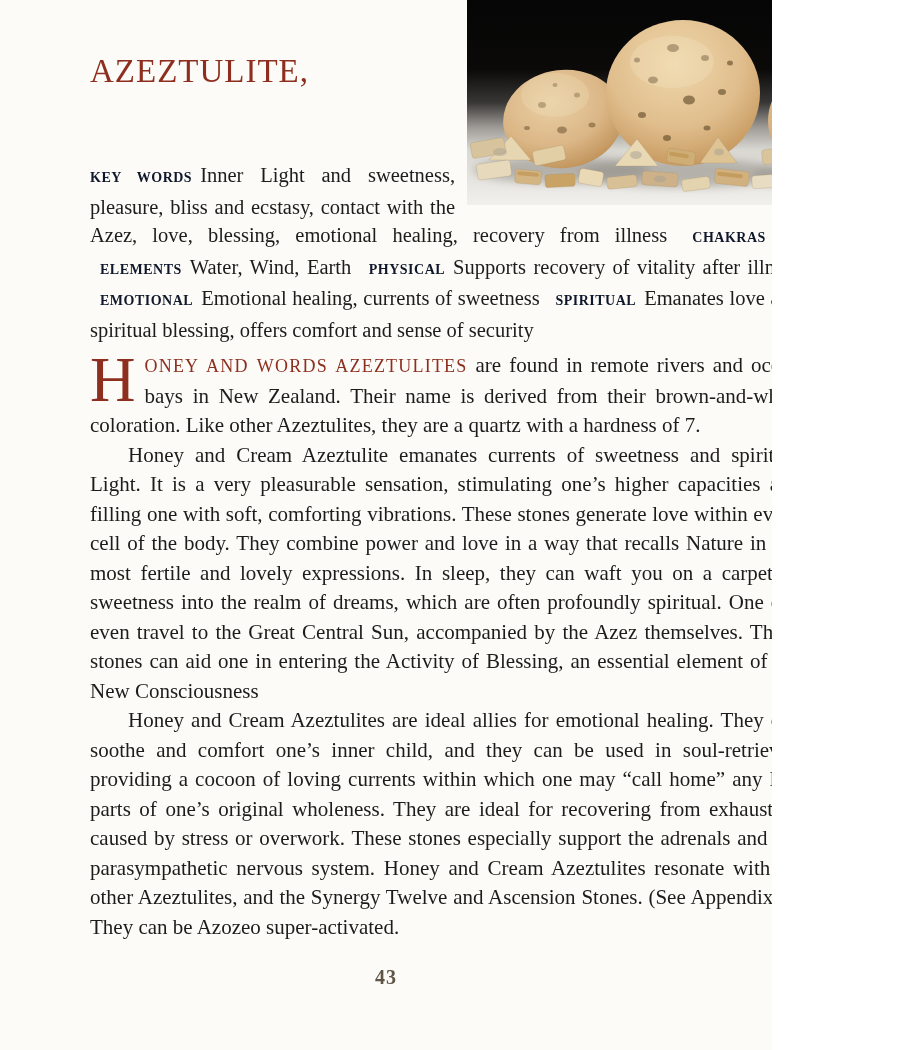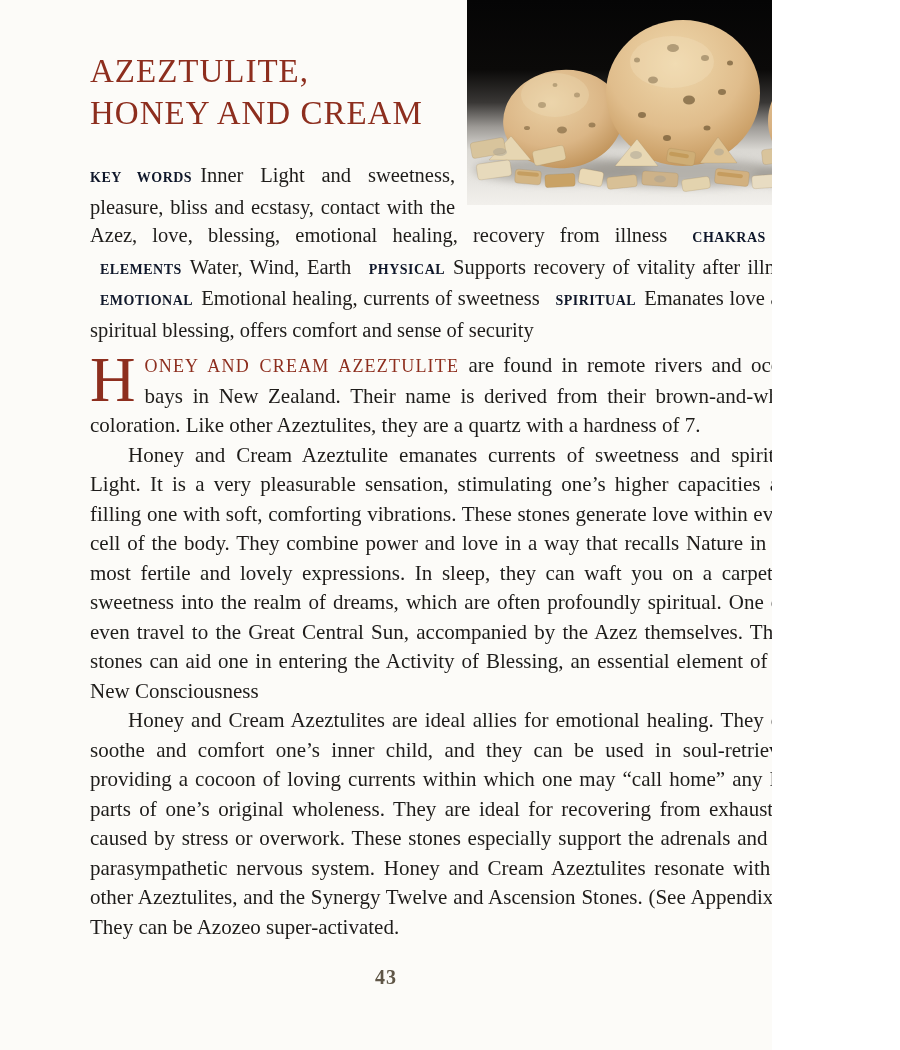--- a/index.html
+++ b/index.html
@@ -173,26 +173,25 @@
         <ellipse cx="169" cy="155" rx="6" ry="4" fill="#a8a294"></ellipse>
         <ellipse cx="252" cy="152" rx="5" ry="3.5" fill="#a8a294"></ellipse>
         <ellipse cx="193" cy="179" rx="6" ry="3.5" fill="#a8a294"></ellipse>
         <ellipse cx="345" cy="152" rx="5" ry="3" fill="#a8a294"></ellipse>
       </g>
     </svg>
   </figure>
 
   <h1 class="title">
     <span>AZEZTULITE,</span><br>
-    <span>HONEY AND CREAM</span>
   </h1>
 
   <p class="keywords"><span class="img-spacer"></span><span class="kw-seg first"><span class="kw-label">KEY WORDS</span><span class="kw-text">Inner Light and sweetness, pleasure, bliss and ecstasy, contact with the Azez, love, blessing, emotional healing, recovery from illness</span></span> <span class="kw-seg"><span class="kw-label">CHAKRAS</span><span class="kw-text">All</span></span> <span class="kw-seg"><span class="kw-label">ELEMENTS</span><span class="kw-text">Water, Wind, Earth</span></span> <span class="kw-seg"><span class="kw-label">PHYSICAL</span><span class="kw-text">Supports recovery of vitality after illness</span></span> <span class="kw-seg"><span class="kw-label">EMOTIONAL</span><span class="kw-text">Emotional healing, currents of sweetness</span></span> <span class="kw-seg"><span class="kw-label">SPIRITUAL</span><span class="kw-text">Emanates love and spiritual blessing, offers comfort and sense of security</span></span></p>
 
   <div class="article">
-    <p class="lead"><span class="dropcap">H</span><span class="lead-sc">ONEY AND CREAM AZEZTULITE</span> <span>are found in remote rivers and ocean bays in New Zealand. Their name is derived from their brown-and-white coloration. Like other Azeztulites, they are a quartz with a hardness of 7.</span></p>
+    <p class="lead"><span class="dropcap">H</span><span class="lead-sc">ONEY AND WORDS AZEZTULITES</span> <span>are found in remote rivers and ocean bays in New Zealand. Their name is derived from their brown-and-white coloration. Like other Azeztulites, they are a quartz with a hardness of 7.</span></p>
     <p class="body-para">Honey and Cream Azeztulite emanates currents of sweetness and spiritual Light. It is a very pleasurable sensation, stimulating one’s higher capacities and filling one with soft, comforting vibrations. These stones generate love within every cell of the body. They combine power and love in a way that recalls Nature in her most fertile and lovely expressions. In sleep, they can waft you on a carpet of sweetness into the realm of dreams, which are often profoundly spiritual. One can even travel to the Great Central Sun, accompanied by the Azez themselves. These stones can aid one in entering the Activity of Blessing, an essential element of the New Consciousness</p>
     <p class="body-para">Honey and Cream Azeztulites are ideal allies for emotional healing. They can soothe and comfort one’s inner child, and they can be used in soul-retrieval, providing a cocoon of loving currents within which one may “call home” any lost parts of one’s original wholeness. They are ideal for recovering from exhaustion caused by stress or overwork. These stones especially support the adrenals and the parasympathetic nervous system. Honey and Cream Azeztulites resonate with all other Azeztulites, and the Synergy Twelve and Ascension Stones. (See Appendix II) They can be Azozeo super-activated.</p>
   </div>
 
   <div class="folio">43</div>
 
 </div>
 
 </body></html>

